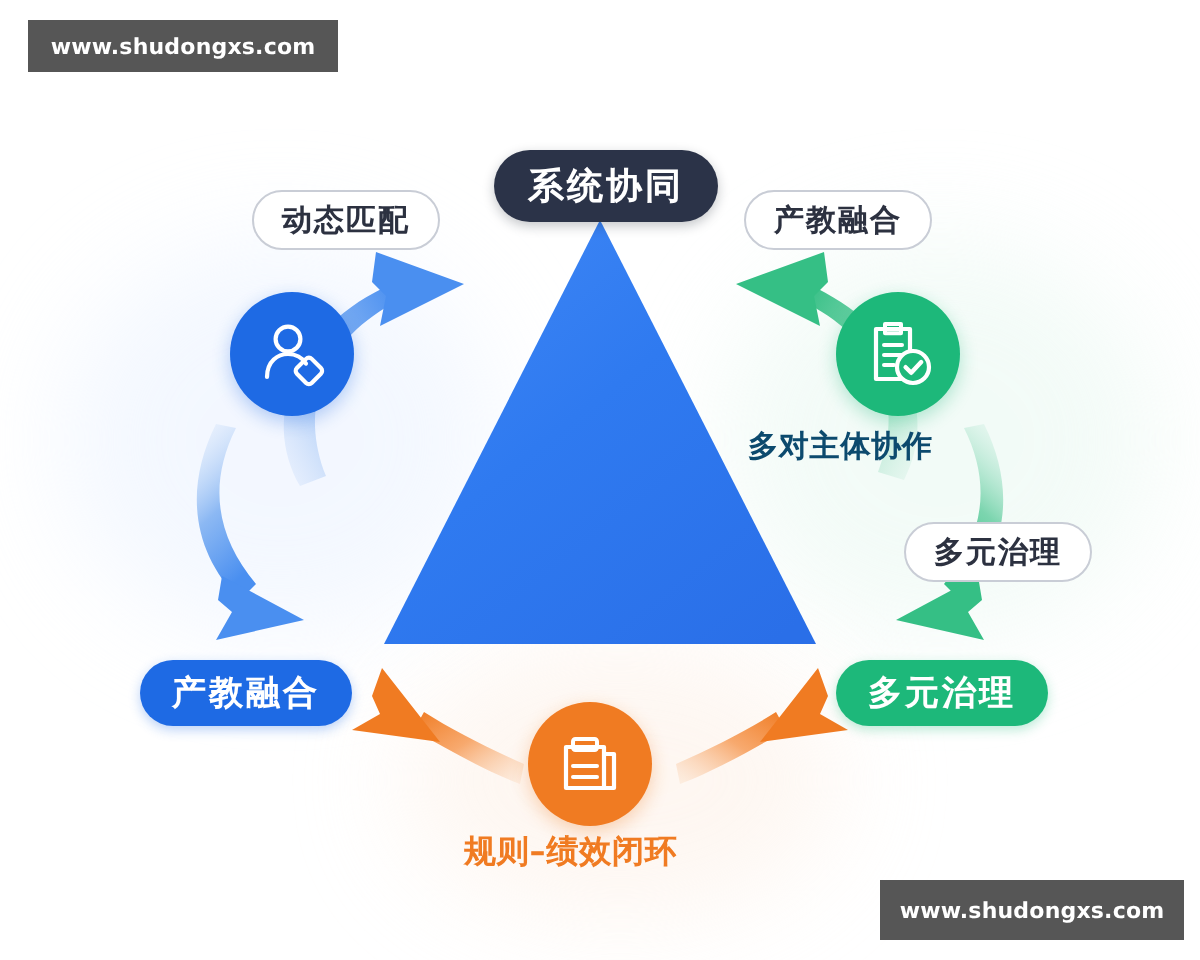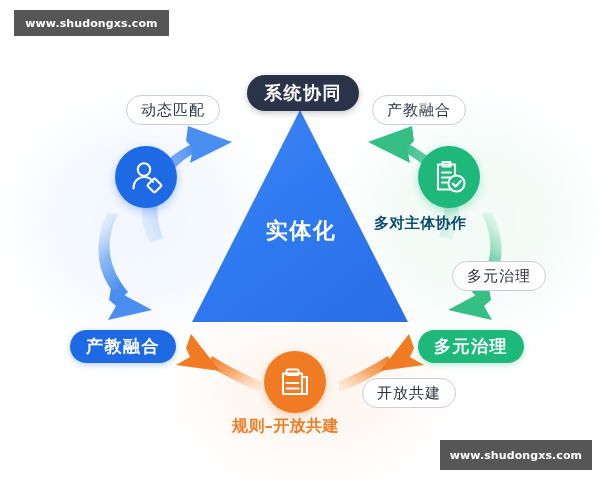--- a/index.html
+++ b/index.html
@@ -32,21 +32,21 @@
   
   #flow{position:absolute;left:0;top:0;width:600px;height:480px;}
 
   
   .pill{
     position:absolute;display:flex;align-items:center;justify-content:center;
     box-sizing:border-box;white-space:nowrap;
   }
   .pill-outline{
     border:1.4px solid #c9cdd6;border-radius:999px;background:#ffffff;
-    color:#2c3140;font-size:15px;font-weight:400;
+    color:#2c3140;font-size:15px;font-weight:700;
     height:30px;padding:0 14px;letter-spacing:1px;
   }
   .pill-dark{
     background:#2b3348;color:#ffffff;border-radius:999px;
     font-size:18px;font-weight:700;height:36px;padding:0 17px;letter-spacing:1.5px;
     box-shadow:0 2px 6px rgba(20,26,40,.25);
   }
   .pill-blue{
     background:#1e6ae4;color:#ffffff;border-radius:999px;
     font-size:17px;font-weight:700;height:33px;padding:0 16px;letter-spacing:1.5px;
@@ -178,44 +178,40 @@
                C 376 375, 356 386, 340 392 Z" fill="url(#gradOrangeR)"></path>
       <path d="M 409 334 L 380 371 L 424 365 L 410 357 L 414 348 Z" fill="#f07b22"></path>
     </g>
 
     <g>
       <path d="M 300 110 L 408 322 L 192 322 Z" fill="url(#gradTri)"></path>
     </g>
   </svg>
 
   <div id="core-text">
-    <div>实体化</div>
   </div>
 
   <div class="pill pill-dark" style="left:247px;top:75px;text-align:center;">
     <span>系统协同</span>
   </div>
 
   <div class="pill pill-outline" style="left:126px;top:95px;">
     <span>动态匹配</span>
   </div>
 
   <div class="pill pill-outline" style="left:372px;top:95px;">
     <span>产教融合</span>
   </div>
 
 
   <div class="pill pill-outline" style="left:452px;top:261px;">
     <span>多元治理</span>
   </div>
 
 
-  <div class="pill pill-outline" style="left:362px;top:378px;">
-    <span>开放共建</span>
-  </div>
 
   <div class="pill pill-blue" style="left:70px;top:330px;">
     <span>产教融合</span>
   </div>
 
   <div class="pill pill-green" style="left:418px;top:330px;">
     <span>多元治理</span>
   </div>
 
   <div class="icon-circle" id="circle-left">
@@ -242,18 +238,18 @@
     <svg width="36" height="36" viewBox="0 0 36 36">
       <path d="M 6 9.5 h 19 v 20.5 h -19 Z" fill="none" stroke="#ffffff" stroke-width="2.1" stroke-linejoin="round"></path>
       <path d="M 25 13 h 5 v 17 h -5" fill="none" stroke="#ffffff" stroke-width="2.1" stroke-linejoin="round"></path>
       <rect x="9.5" y="5.5" width="12" height="5.5" rx="1.2" fill="none" stroke="#ffffff" stroke-width="2"></rect>
       <line x1="9.5" y1="19" x2="21.5" y2="19" stroke="#ffffff" stroke-width="2" stroke-linecap="round"></line>
       <line x1="9.5" y1="24.5" x2="21.5" y2="24.5" stroke="#ffffff" stroke-width="2" stroke-linecap="round"></line>
     </svg>
   </div>
 
   <div class="caption" id="cap-right">多对主体协作</div>
-  <div class="caption" id="cap-bottom">规则–开放共建</div>
+  <div class="caption" id="cap-bottom">规则–绩效闭环</div>
 
   <div class="watermark" id="wm-top">www.shudongxs.com</div>
   <div class="watermark" id="wm-bottom">www.shudongxs.com</div>
 
 </div>
 
 </body></html>

